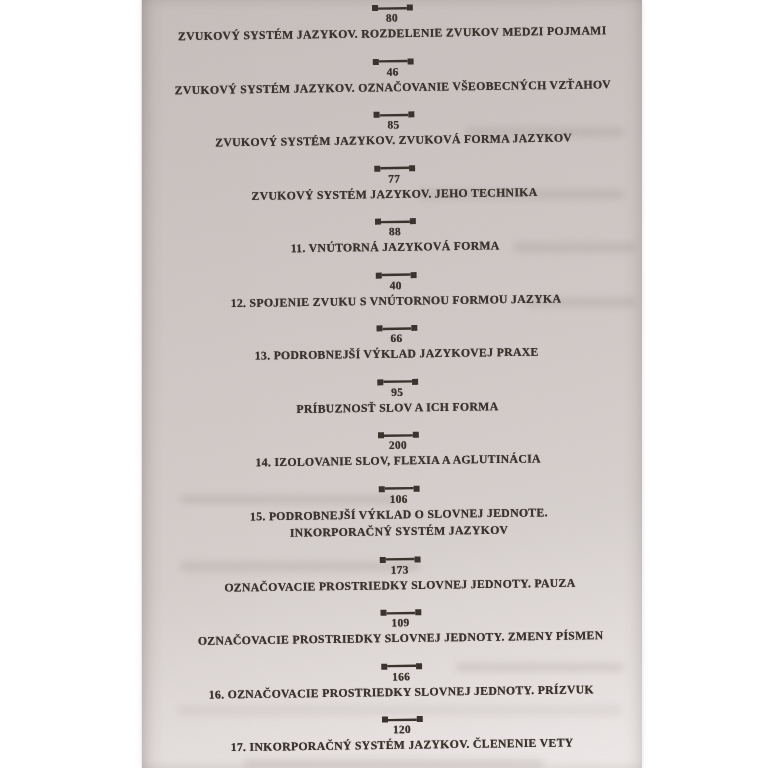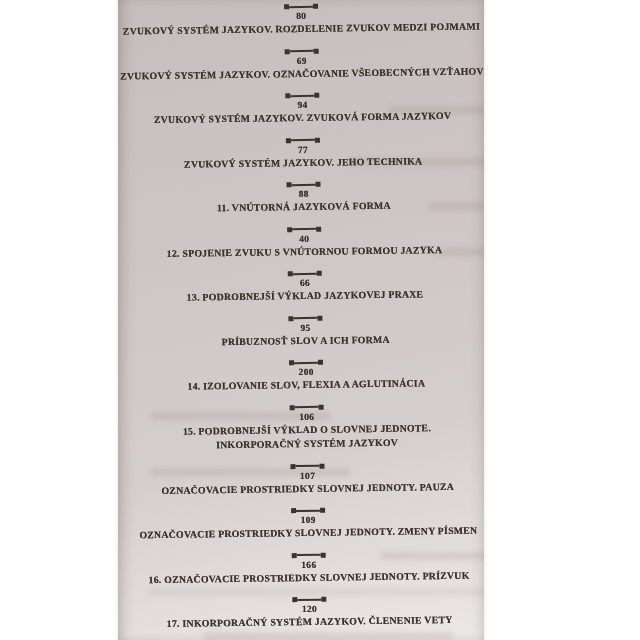--- a/index.html
+++ b/index.html
@@ -12,21 +12,21 @@
     width: 640px;
     height: 640px;
     background: #ffffff;
     overflow: hidden;
     font-family: "Liberation Serif", serif;
   }
   .paper {
     position: absolute;
     left: 118px;
     top: 0;
-    width: 366px;
+    width: 417px;
     height: 640px;
     background: linear-gradient(168deg, #c6bfbd 0%, #cfc8c6 40%, #d6d0ce 68%, #e9e4e3 92%, #efebea 100%);
     box-shadow:
       inset 10px 0 16px -10px rgba(80, 70, 64, 0.45),
       inset -8px 0 14px -8px rgba(80, 70, 64, 0.28),
       0 0 5px rgba(0, 0, 0, 0.10);
     overflow: hidden;
   }
   .grain {
     position: absolute;
@@ -139,31 +139,31 @@
     <div class="pagenum">80</div>
     <div class="title">ZVUKOVÝ SYSTÉM JAZYKOV. ROZDELENIE ZVUKOV MEDZI POJMAMI</div>
   </div>
 
   <div class="entry">
     <div class="ornament">
       <span class="sq"></span>
       <span class="bar"></span>
       <span class="sq"></span>
     </div>
-    <div class="pagenum">69</div>
+    <div class="pagenum">46</div>
     <div class="title">ZVUKOVÝ SYSTÉM JAZYKOV. OZNAČOVANIE VŠEOBECNÝCH VZŤAHOV</div>
   </div>
 
   <div class="entry">
     <div class="ornament">
       <span class="sq"></span>
       <span class="bar"></span>
       <span class="sq"></span>
     </div>
-    <div class="pagenum">94</div>
+    <div class="pagenum">85</div>
     <div class="title">ZVUKOVÝ SYSTÉM JAZYKOV. ZVUKOVÁ FORMA JAZYKOV</div>
   </div>
 
   <div class="entry">
     <div class="ornament">
       <span class="sq"></span>
       <span class="bar"></span>
       <span class="sq"></span>
     </div>
     <div class="pagenum">77</div>
@@ -230,21 +230,21 @@
     <div class="title">15. PODROBNEJŠÍ VÝKLAD O SLOVNEJ JEDNOTE.
 INKORPORAČNÝ SYSTÉM JAZYKOV</div>
   </div>
 
   <div class="entry">
     <div class="ornament">
       <span class="sq"></span>
       <span class="bar"></span>
       <span class="sq"></span>
     </div>
-    <div class="pagenum">107</div>
+    <div class="pagenum">173</div>
     <div class="title">OZNAČOVACIE PROSTRIEDKY SLOVNEJ JEDNOTY. PAUZA</div>
   </div>
 
   <div class="entry">
     <div class="ornament">
       <span class="sq"></span>
       <span class="bar"></span>
       <span class="sq"></span>
     </div>
     <div class="pagenum">109</div>

